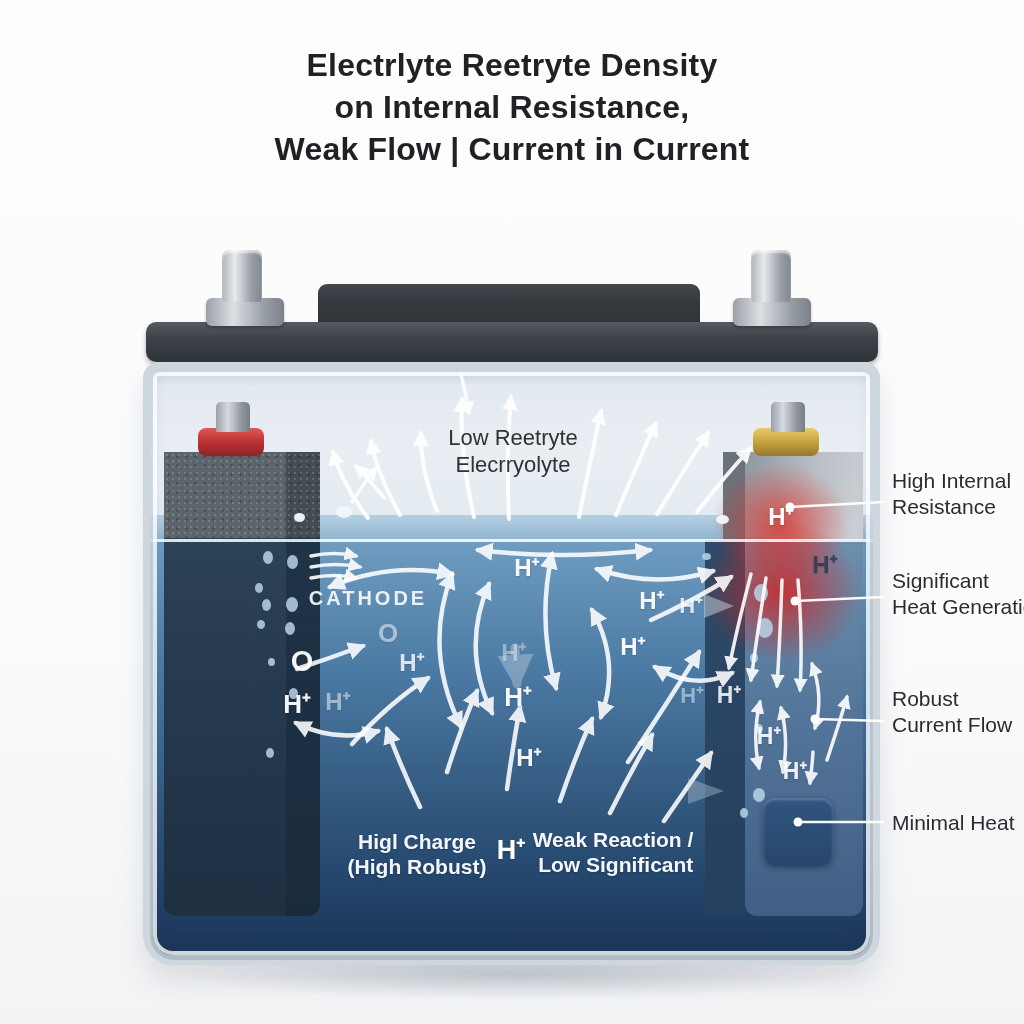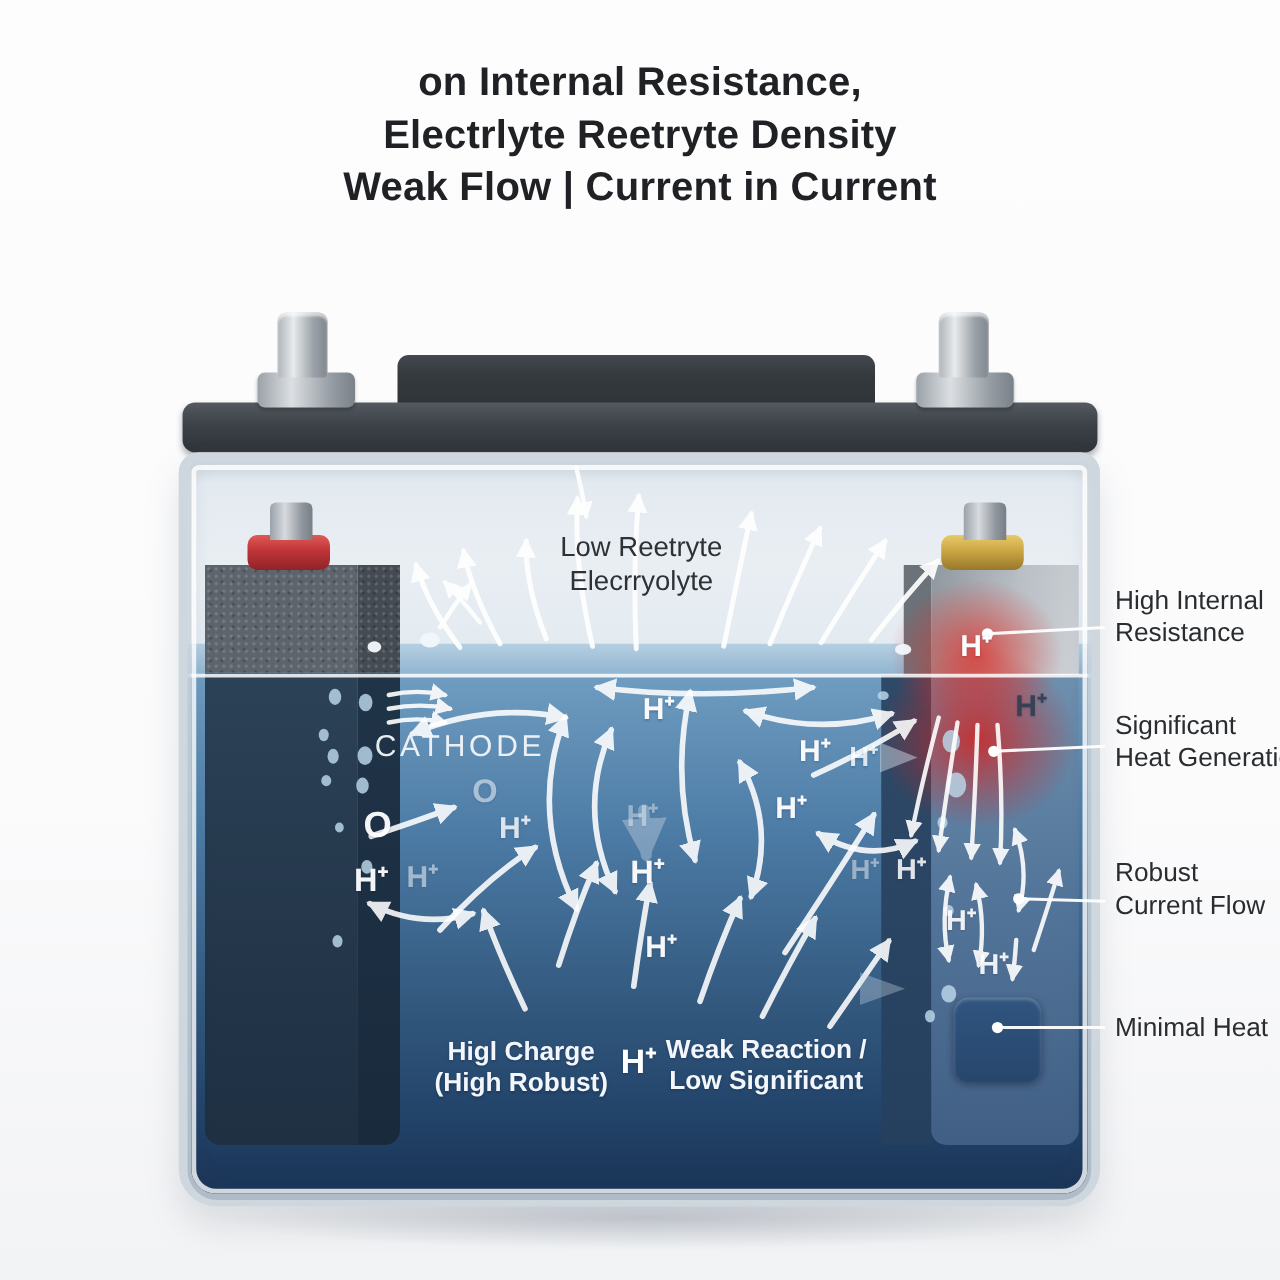--- a/index.html
+++ b/index.html
@@ -80,21 +80,21 @@
   svg.overlay{left:0;top:0;width:1024px;height:1024px;pointer-events:none;}
   .ar{stroke:#fff;stroke-width:4.5;fill:none;stroke-linecap:round;opacity:.88;}
   .arg{stroke:#fff;stroke-width:4;fill:none;stroke-linecap:round;opacity:.92;}
   .ars{stroke:#fff;stroke-width:3.5;fill:none;stroke-linecap:round;opacity:.9;}
   .arf{stroke:#fff;stroke-width:9;fill:none;stroke-linecap:round;opacity:.28;}
   .ld{stroke:#fff;stroke-width:2.5;fill:none;opacity:.95;}
 
   .ion{position:absolute;transform:translate(-50%,-50%);color:#fff;font-weight:bold;
        text-shadow:0 1px 2px rgba(0,30,70,.25);white-space:nowrap;}
   .cathode{left:368px;top:598px;transform:translate(-50%,-50%);color:#f2f6fa;
-       font-size:24px;font-weight:400;letter-spacing:3px;opacity:.95;text-align:center;}
+       font-size:20px;font-weight:700;letter-spacing:3px;opacity:.95;text-align:center;}
   .gas-label{left:513px;top:424px;transform:translateX(-50%);text-align:center;
        color:#2e3236;font-size:22px;line-height:27px;font-weight:500;}
   .caption{transform:translateX(-50%);text-align:center;color:#f3f7fb;
        font-size:21px;line-height:25px;font-weight:700;text-shadow:0 1px 2px rgba(0,20,50,.3);}
   .anno{left:892px;width:160px;color:#2a2d30;font-size:21px;line-height:26px;font-weight:500;}
 </style>
 </head>
 <body>
 
 <div class="stage">
@@ -254,21 +254,21 @@
 
   <div class="abs cathode">CATHODE</div>
   <div class="abs gas-label">
     <div>Low Reetryte</div>
     <div>Elecrryolyte</div>
   </div>
   <div class="abs caption" style="left:417px;top:829px;">
     <div>Higl Charge</div>
     <div>(High Robust)</div>
   </div>
-  <div class="abs caption" style="left:613px;top:827px;">
+  <div class="abs caption" style="left:613px;top:827px;text-align:right;">
     <div>Weak Reaction /</div>
     <div>Low Significant</div>
   </div>
 
   <div class="abs anno" style="top:468px;">
     <div>High Internal</div>
     <div>Resistance</div>
   </div>
   <div class="abs anno" style="top:568px;">
     <div>Significant</div>
@@ -276,18 +276,18 @@
   </div>
   <div class="abs anno" style="top:686px;">
     <div>Robust</div>
     <div>Current Flow</div>
   </div>
   <div class="abs anno" style="top:810px;">
     <div>Minimal Heat</div>
   </div>
 
   <div class="abs title">
+    <div>Electrlyte Reetryte Density</div>
     <div>on Internal Resistance,</div>
-    <div>Electrlyte Reetryte Density</div>
     <div>Weak Flow | Current in Current</div>
   </div>
 
 </div>
 
 </body></html>

